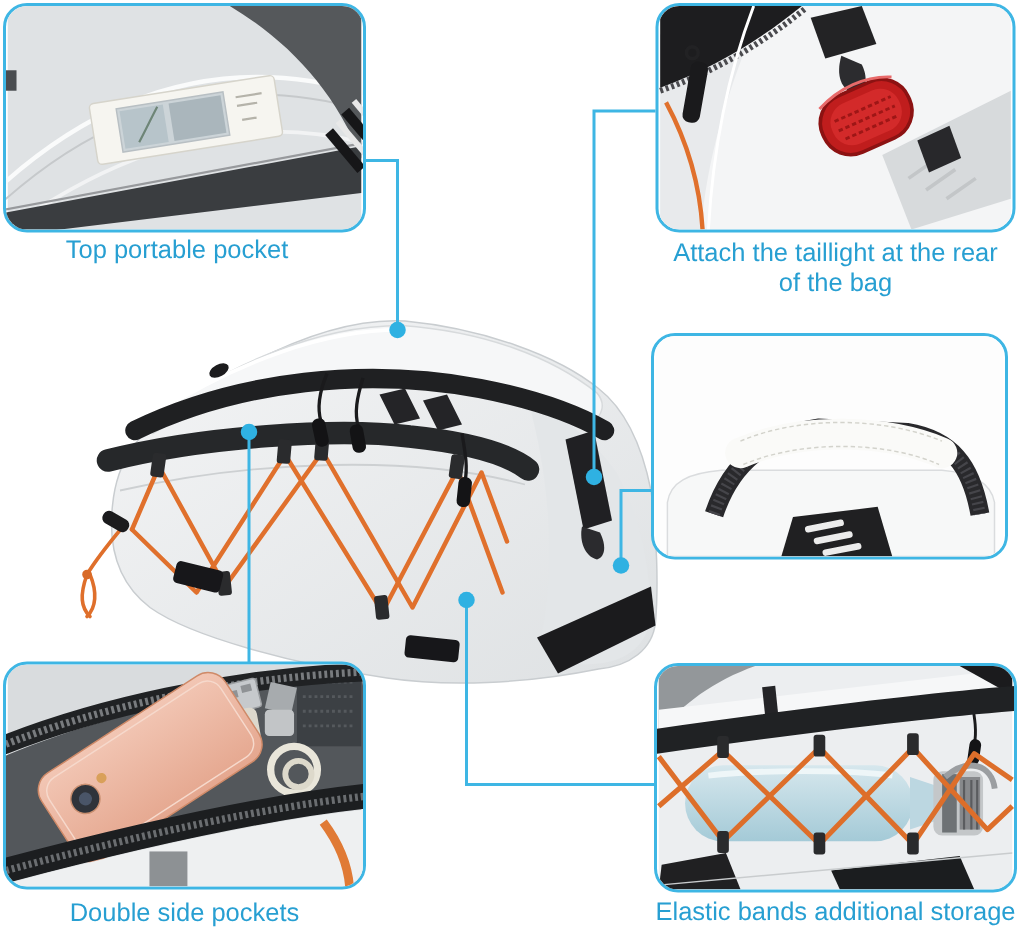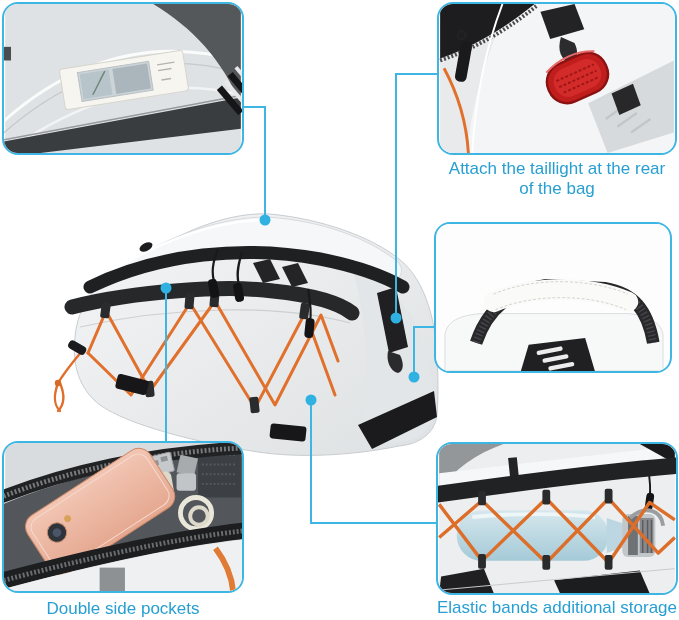--- a/index.html
+++ b/index.html
@@ -132,20 +132,21 @@
       <g transform="rotate(-9 122 78)">
         <rect x="58" y="57" width="128" height="42" rx="3" fill="#f6f5f0" stroke="#d6d4cb"></rect>
         <rect x="76" y="63" width="74" height="30" fill="#ccd4d8" stroke="#b8bfc3"></rect>
         <rect x="78" y="65" width="30" height="26" fill="#b7c4ca"></rect>
         <path d="M88 88 C94 80 98 74 104 66" stroke="#6e8577" stroke-width="1.5" fill="none"></path>
         <rect x="112" y="65" width="36" height="26" fill="#aab6bc"></rect>
         <path d="M158 68 H176 M158 74 H172 M160 84 H170" stroke="#b5b3aa" stroke-width="1.5"></path>
       </g>
     </svg>
   </figure>
+  <div class="label t1">Top portable pocket</div>
 
   <figure class="photo p2" style="margin:0">
     <svg viewBox="0 0 240 153">
       <rect width="240" height="153" fill="#f4f5f6"></rect>
       <path d="M0 0 L70 0 C45 60 32 105 28 153 L0 153 Z" fill="#e8eaec"></path>
       <g>
         <path d="M0 0 L97 0 C70 22 38 42 0 56 Z" fill="#1d1d1f"></path>
         <path d="M0 58 C40 44 72 24 99 2" stroke="#4a4a4e" stroke-width="4" fill="none" stroke-dasharray="2 2"></path>
         <circle cx="22" cy="32" r="4" stroke="#222224" fill="none" stroke-width="2.5"></circle>
         <rect x="18" y="38" width="12" height="42" rx="5" fill="#1a1a1c" transform="rotate(10 24 59)"></rect>

